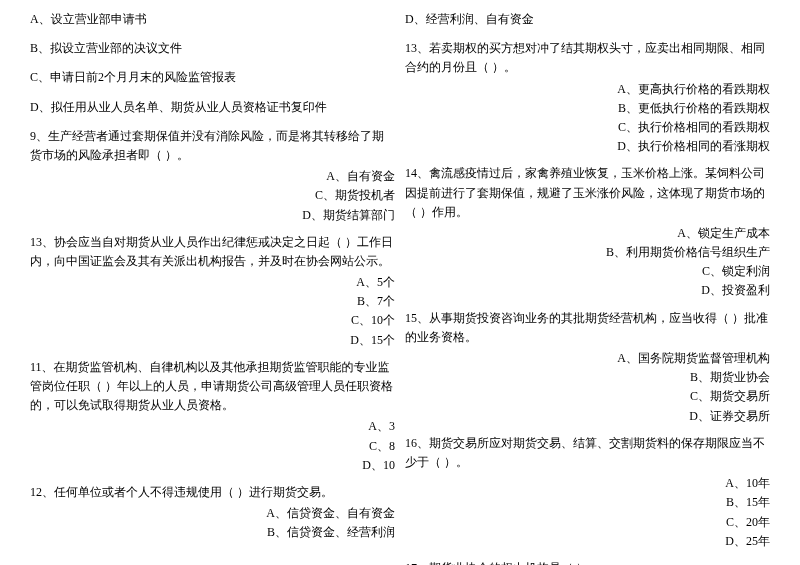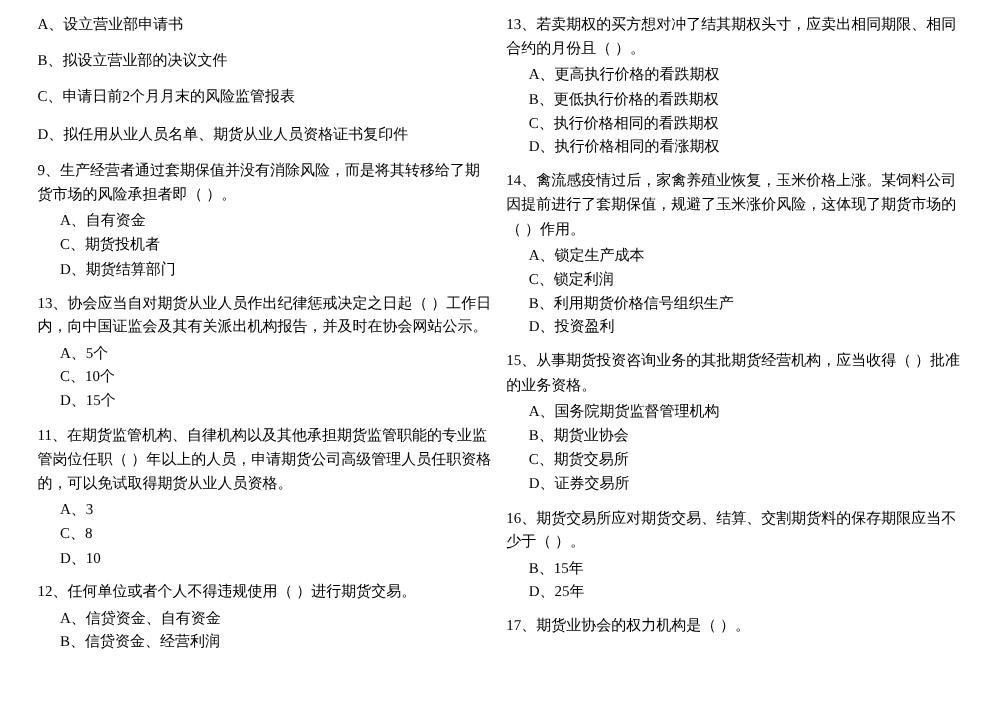--- a/index.html
+++ b/index.html
@@ -36,20 +36,21 @@
       margin-bottom: 8px;
     }
     .question-text {
       line-height: 1.6;
       text-indent: 0;
       margin-bottom: 2px;
     }
     .option {
       padding-left: 18px;
       line-height: 1.6;
+      text-align: right;
     }
   </style>
 </head>
 <body>
 
 <div class="page-content">
   <div class="two-col">
 
     <div class="col" id="left-col">
         <div class="question-block">
@@ -66,61 +67,67 @@
         </div>
         <div class="question-block">
           <div class="question-text">9、生产经营者通过套期保值并没有消除风险，而是将其转移给了期货市场的风险承担者即（  ）。</div>
           <div class="option">A、自有资金</div>
           <div class="option">C、期货投机者</div>
           <div class="option">D、期货结算部门</div>
         </div>
         <div class="question-block">
           <div class="question-text">13、协会应当自对期货从业人员作出纪律惩戒决定之日起（  ）工作日内，向中国证监会及其有关派出机构报告，并及时在协会网站公示。</div>
           <div class="option">A、5个</div>
+          <div class="option">B、7个</div>
           <div class="option">C、10个</div>
           <div class="option">D、15个</div>
         </div>
         <div class="question-block">
           <div class="question-text">11、在期货监管机构、自律机构以及其他承担期货监管职能的专业监管岗位任职（  ）年以上的人员，申请期货公司高级管理人员任职资格的，可以免试取得期货从业人员资格。</div>
           <div class="option">A、3</div>
           <div class="option">C、8</div>
           <div class="option">D、10</div>
         </div>
         <div class="question-block">
           <div class="question-text">12、任何单位或者个人不得违规使用（  ）进行期货交易。</div>
           <div class="option">A、信贷资金、自有资金</div>
           <div class="option">B、信贷资金、经营利润</div>
         </div>
       </div>
 
     <div class="col" id="right-col">
         <div class="question-block">
+          <div class="question-text">D、经营利润、自有资金</div>
+        </div>
+        <div class="question-block">
           <div class="question-text">13、若卖期权的买方想对冲了结其期权头寸，应卖出相同期限、相同合约的月份且（  ）。</div>
           <div class="option">A、更高执行价格的看跌期权</div>
           <div class="option">B、更低执行价格的看跌期权</div>
           <div class="option">C、执行价格相同的看跌期权</div>
           <div class="option">D、执行价格相同的看涨期权</div>
         </div>
         <div class="question-block">
           <div class="question-text">14、禽流感疫情过后，家禽养殖业恢复，玉米价格上涨。某饲料公司因提前进行了套期保值，规避了玉米涨价风险，这体现了期货市场的（  ）作用。</div>
           <div class="option">A、锁定生产成本</div>
+          <div class="option">B、利用期货价格信号组织生产</div>
           <div class="option">C、锁定利润</div>
-          <div class="option">B、利用期货价格信号组织生产</div>
           <div class="option">D、投资盈利</div>
         </div>
         <div class="question-block">
           <div class="question-text">15、从事期货投资咨询业务的其批期货经营机构，应当收得（  ）批准的业务资格。</div>
           <div class="option">A、国务院期货监督管理机构</div>
           <div class="option">B、期货业协会</div>
           <div class="option">C、期货交易所</div>
           <div class="option">D、证券交易所</div>
         </div>
         <div class="question-block">
           <div class="question-text">16、期货交易所应对期货交易、结算、交割期货料的保存期限应当不少于（  ）。</div>
+          <div class="option">A、10年</div>
           <div class="option">B、15年</div>
+          <div class="option">C、20年</div>
           <div class="option">D、25年</div>
         </div>
         <div class="question-block">
           <div class="question-text">17、期货业协会的权力机构是（  ）。</div>
         </div>
       </div>
   </div>
 
 </div>
 

